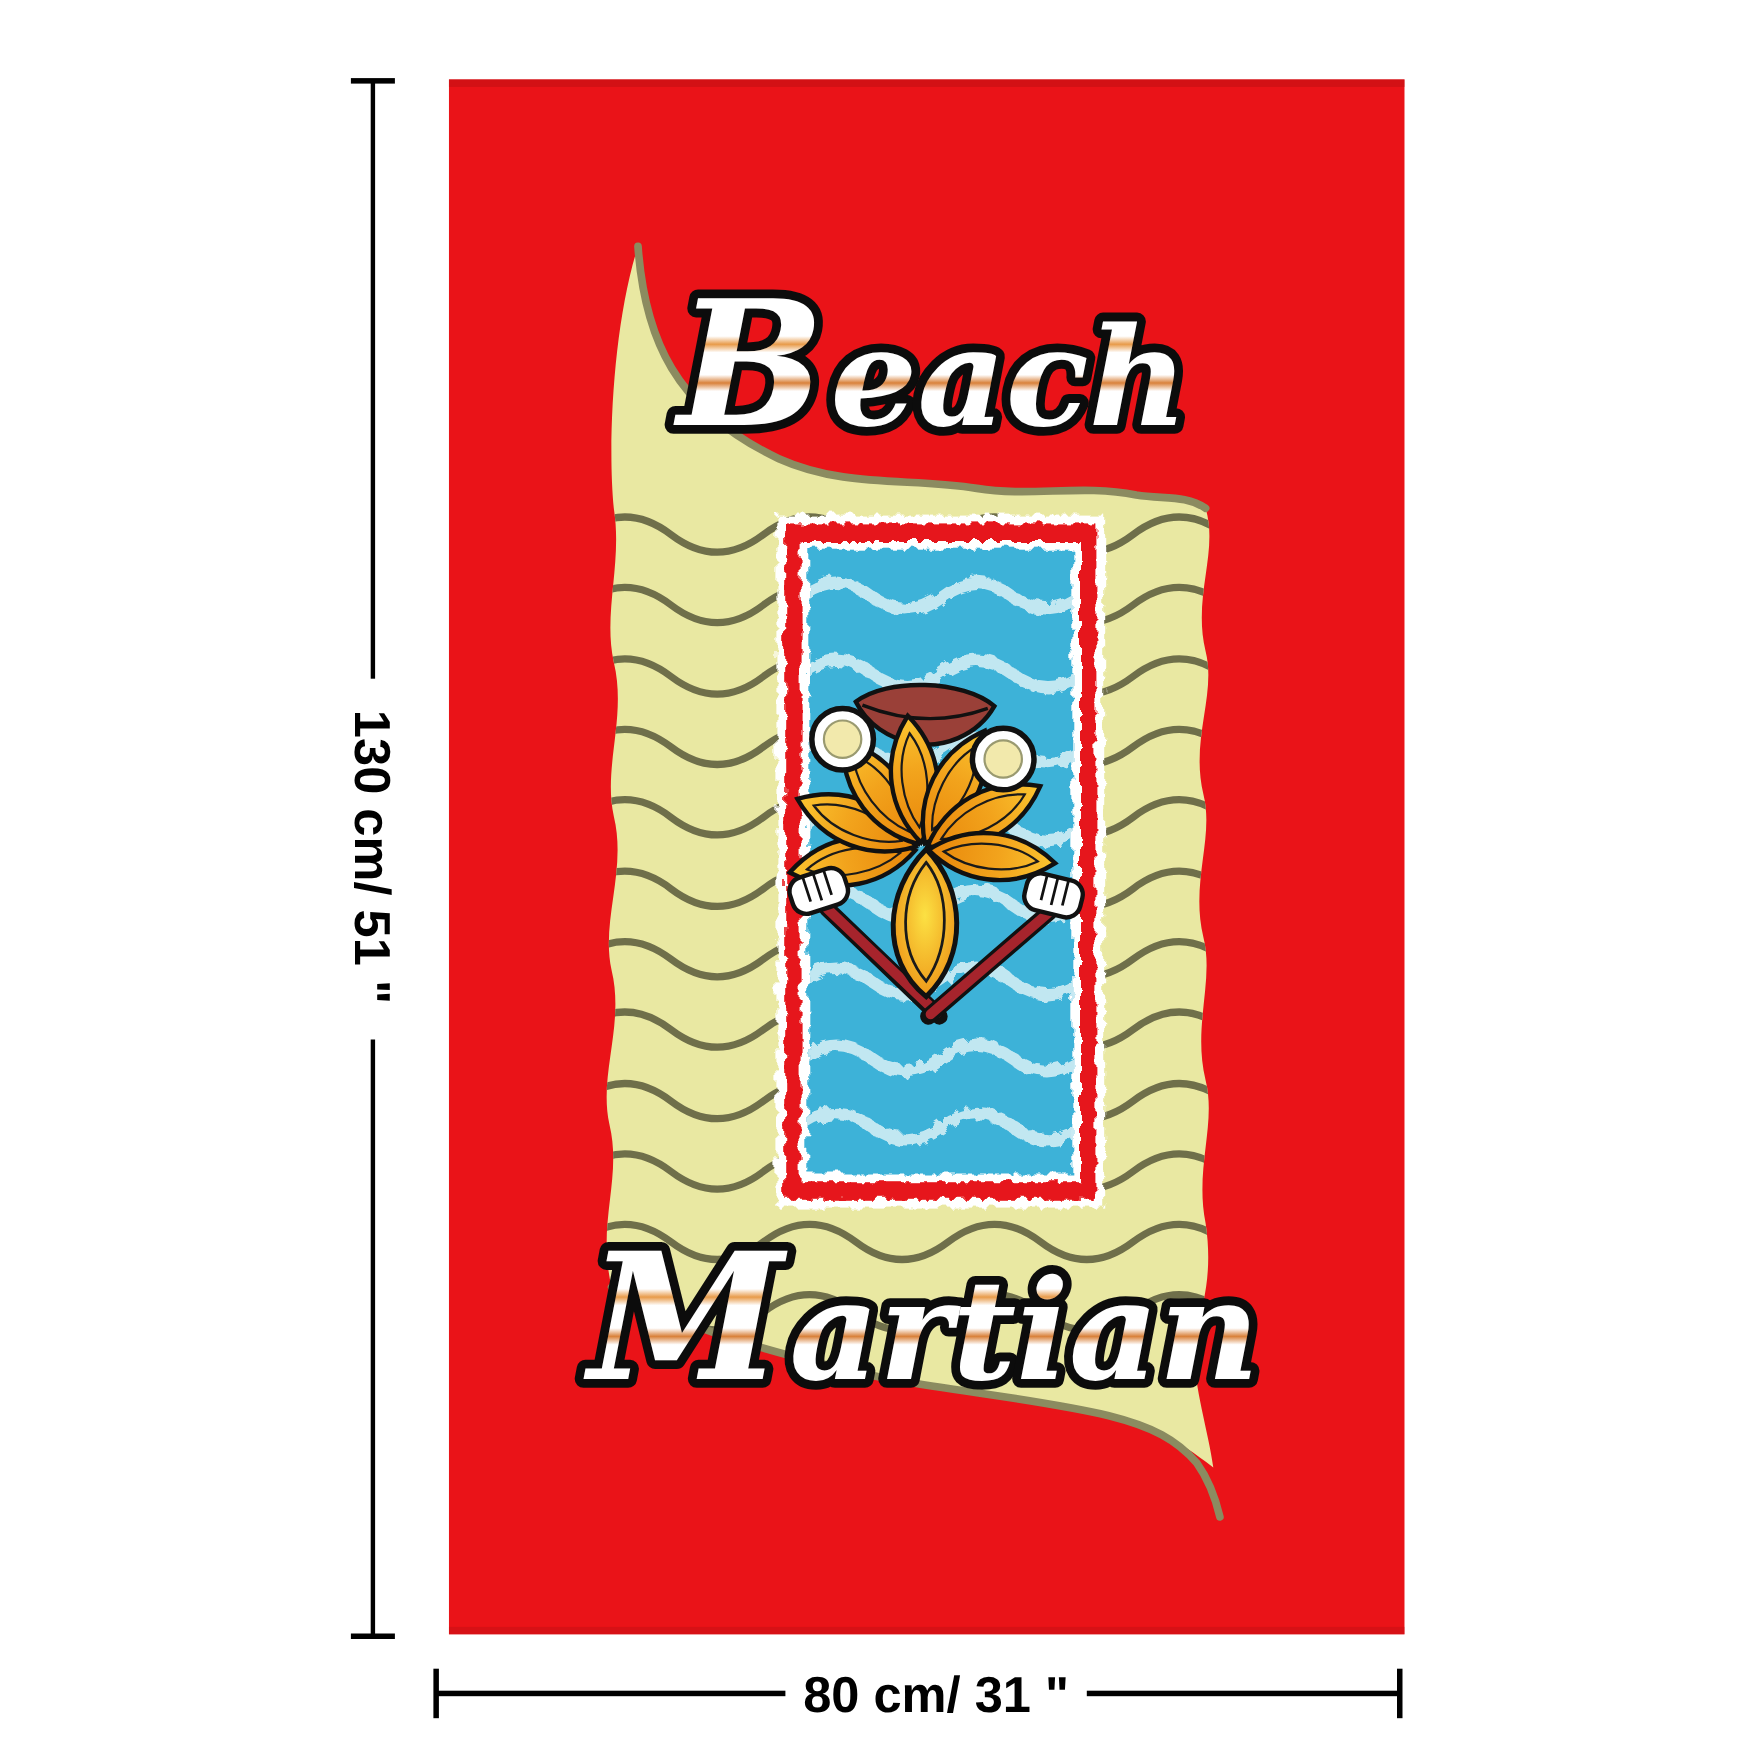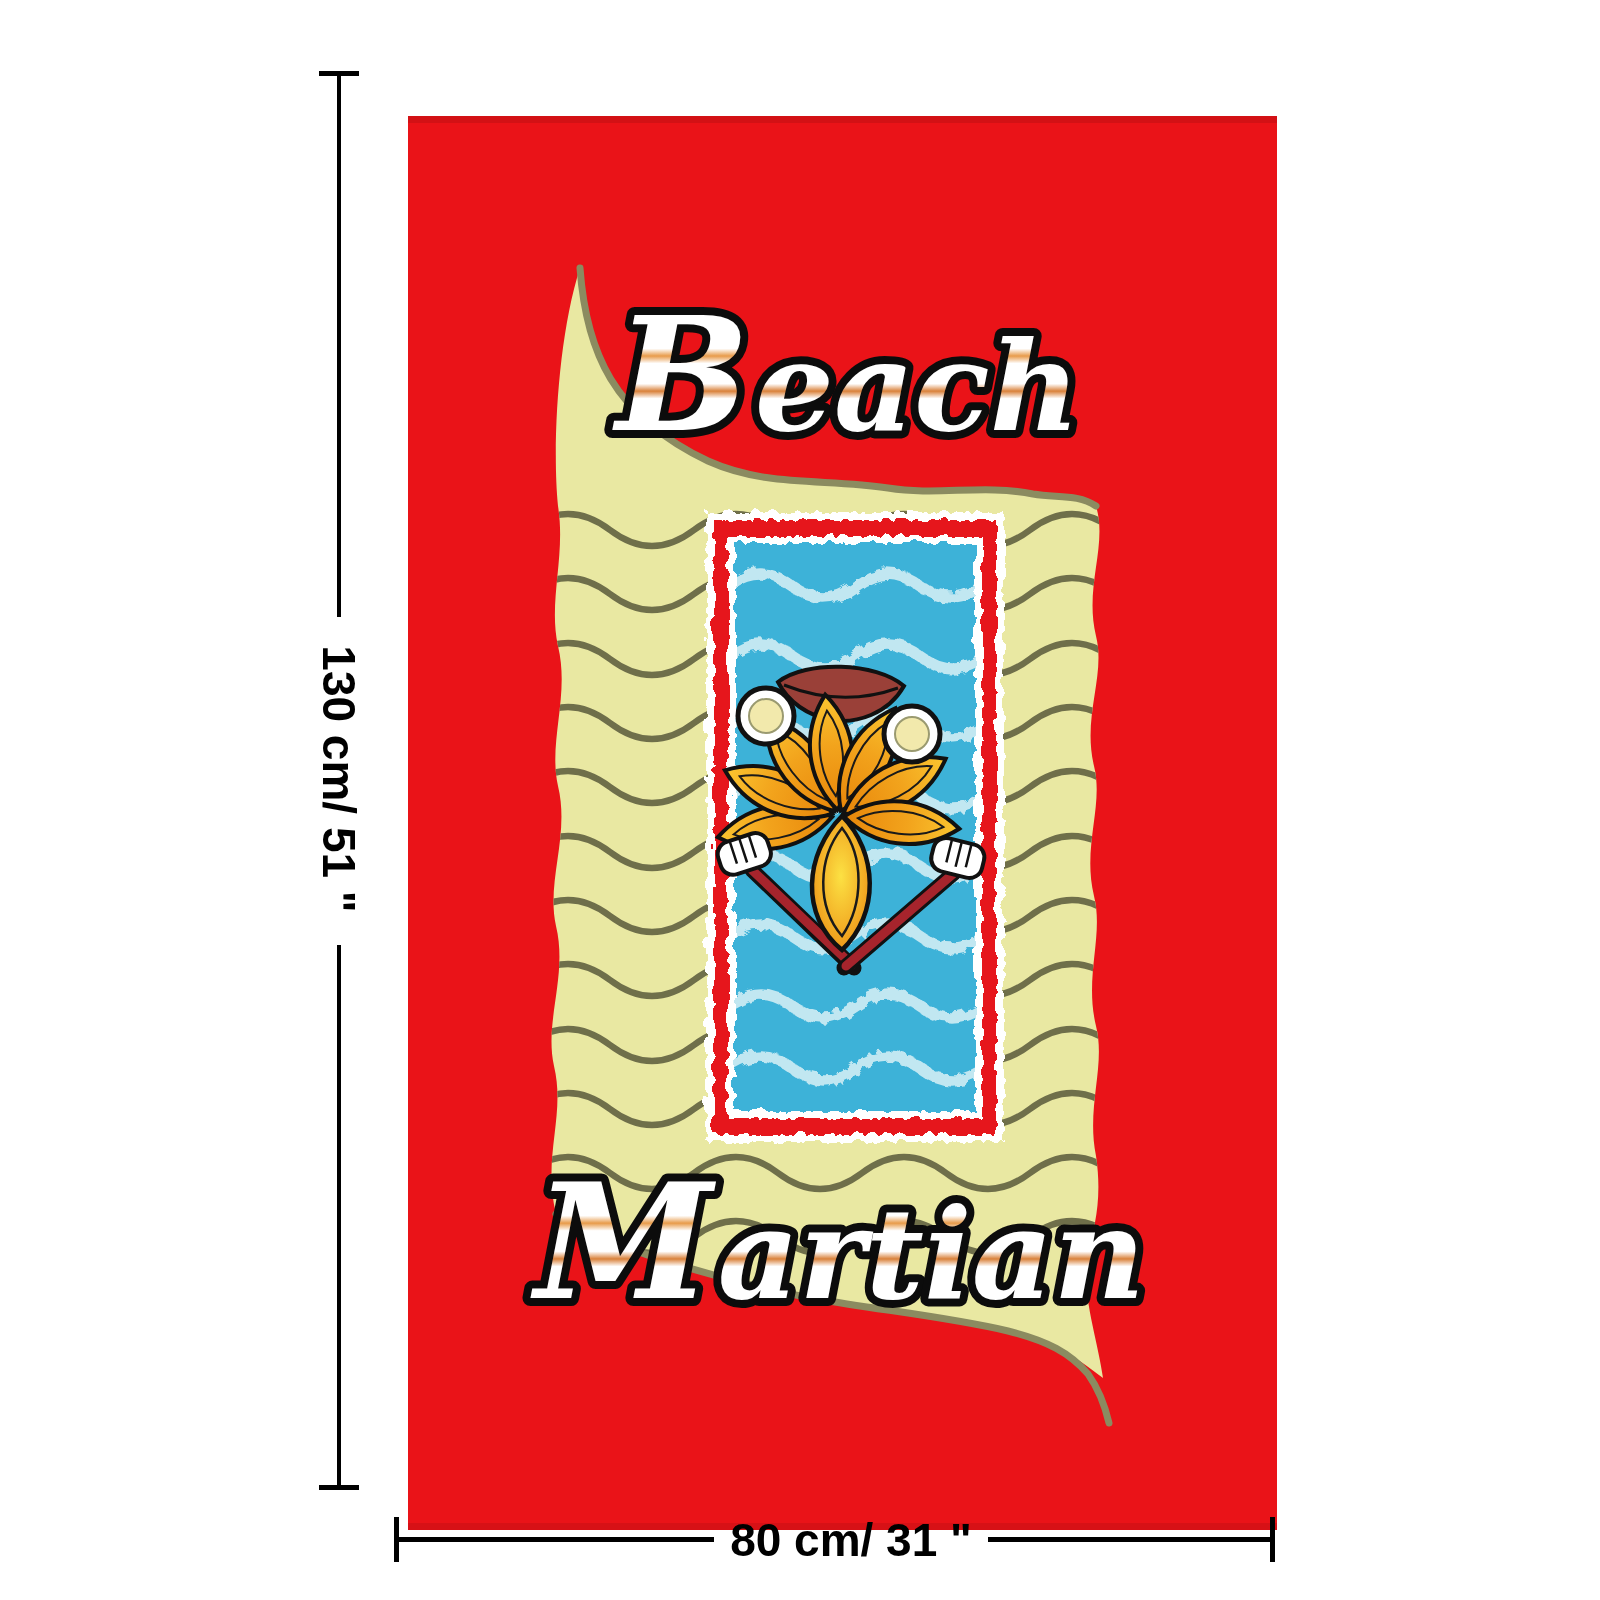--- a/index.html
+++ b/index.html
@@ -1,20 +1,20 @@
 <!DOCTYPE html>
 <html><head>
 <meta charset="utf-8">
 <style>
   html,body{margin:0;padding:0;}
   body{
     width:1600px;height:1600px;position:relative;background:#ffffff;
     font-family:"Liberation Sans", sans-serif;overflow:hidden;
   }
-  .towel-wrap{position:absolute;left:408px;top:72px;width:1034px;height:1414px;margin-top:44px;}
+  .towel-wrap{position:absolute;left:408px;top:72px;width:1034px;height:1414px;}
   .dim-line{position:absolute;background:#000;}
   .dim-label{
     position:absolute;color:#000;font-weight:bold;font-size:46px;
     font-family:"Liberation Sans", sans-serif;white-space:nowrap;
   }
   .dim-label.vertical{
     left:339px;top:779px;
     transform:translate(-50%,-50%) rotate(90deg);
   }
   .dim-label.horizontal{

